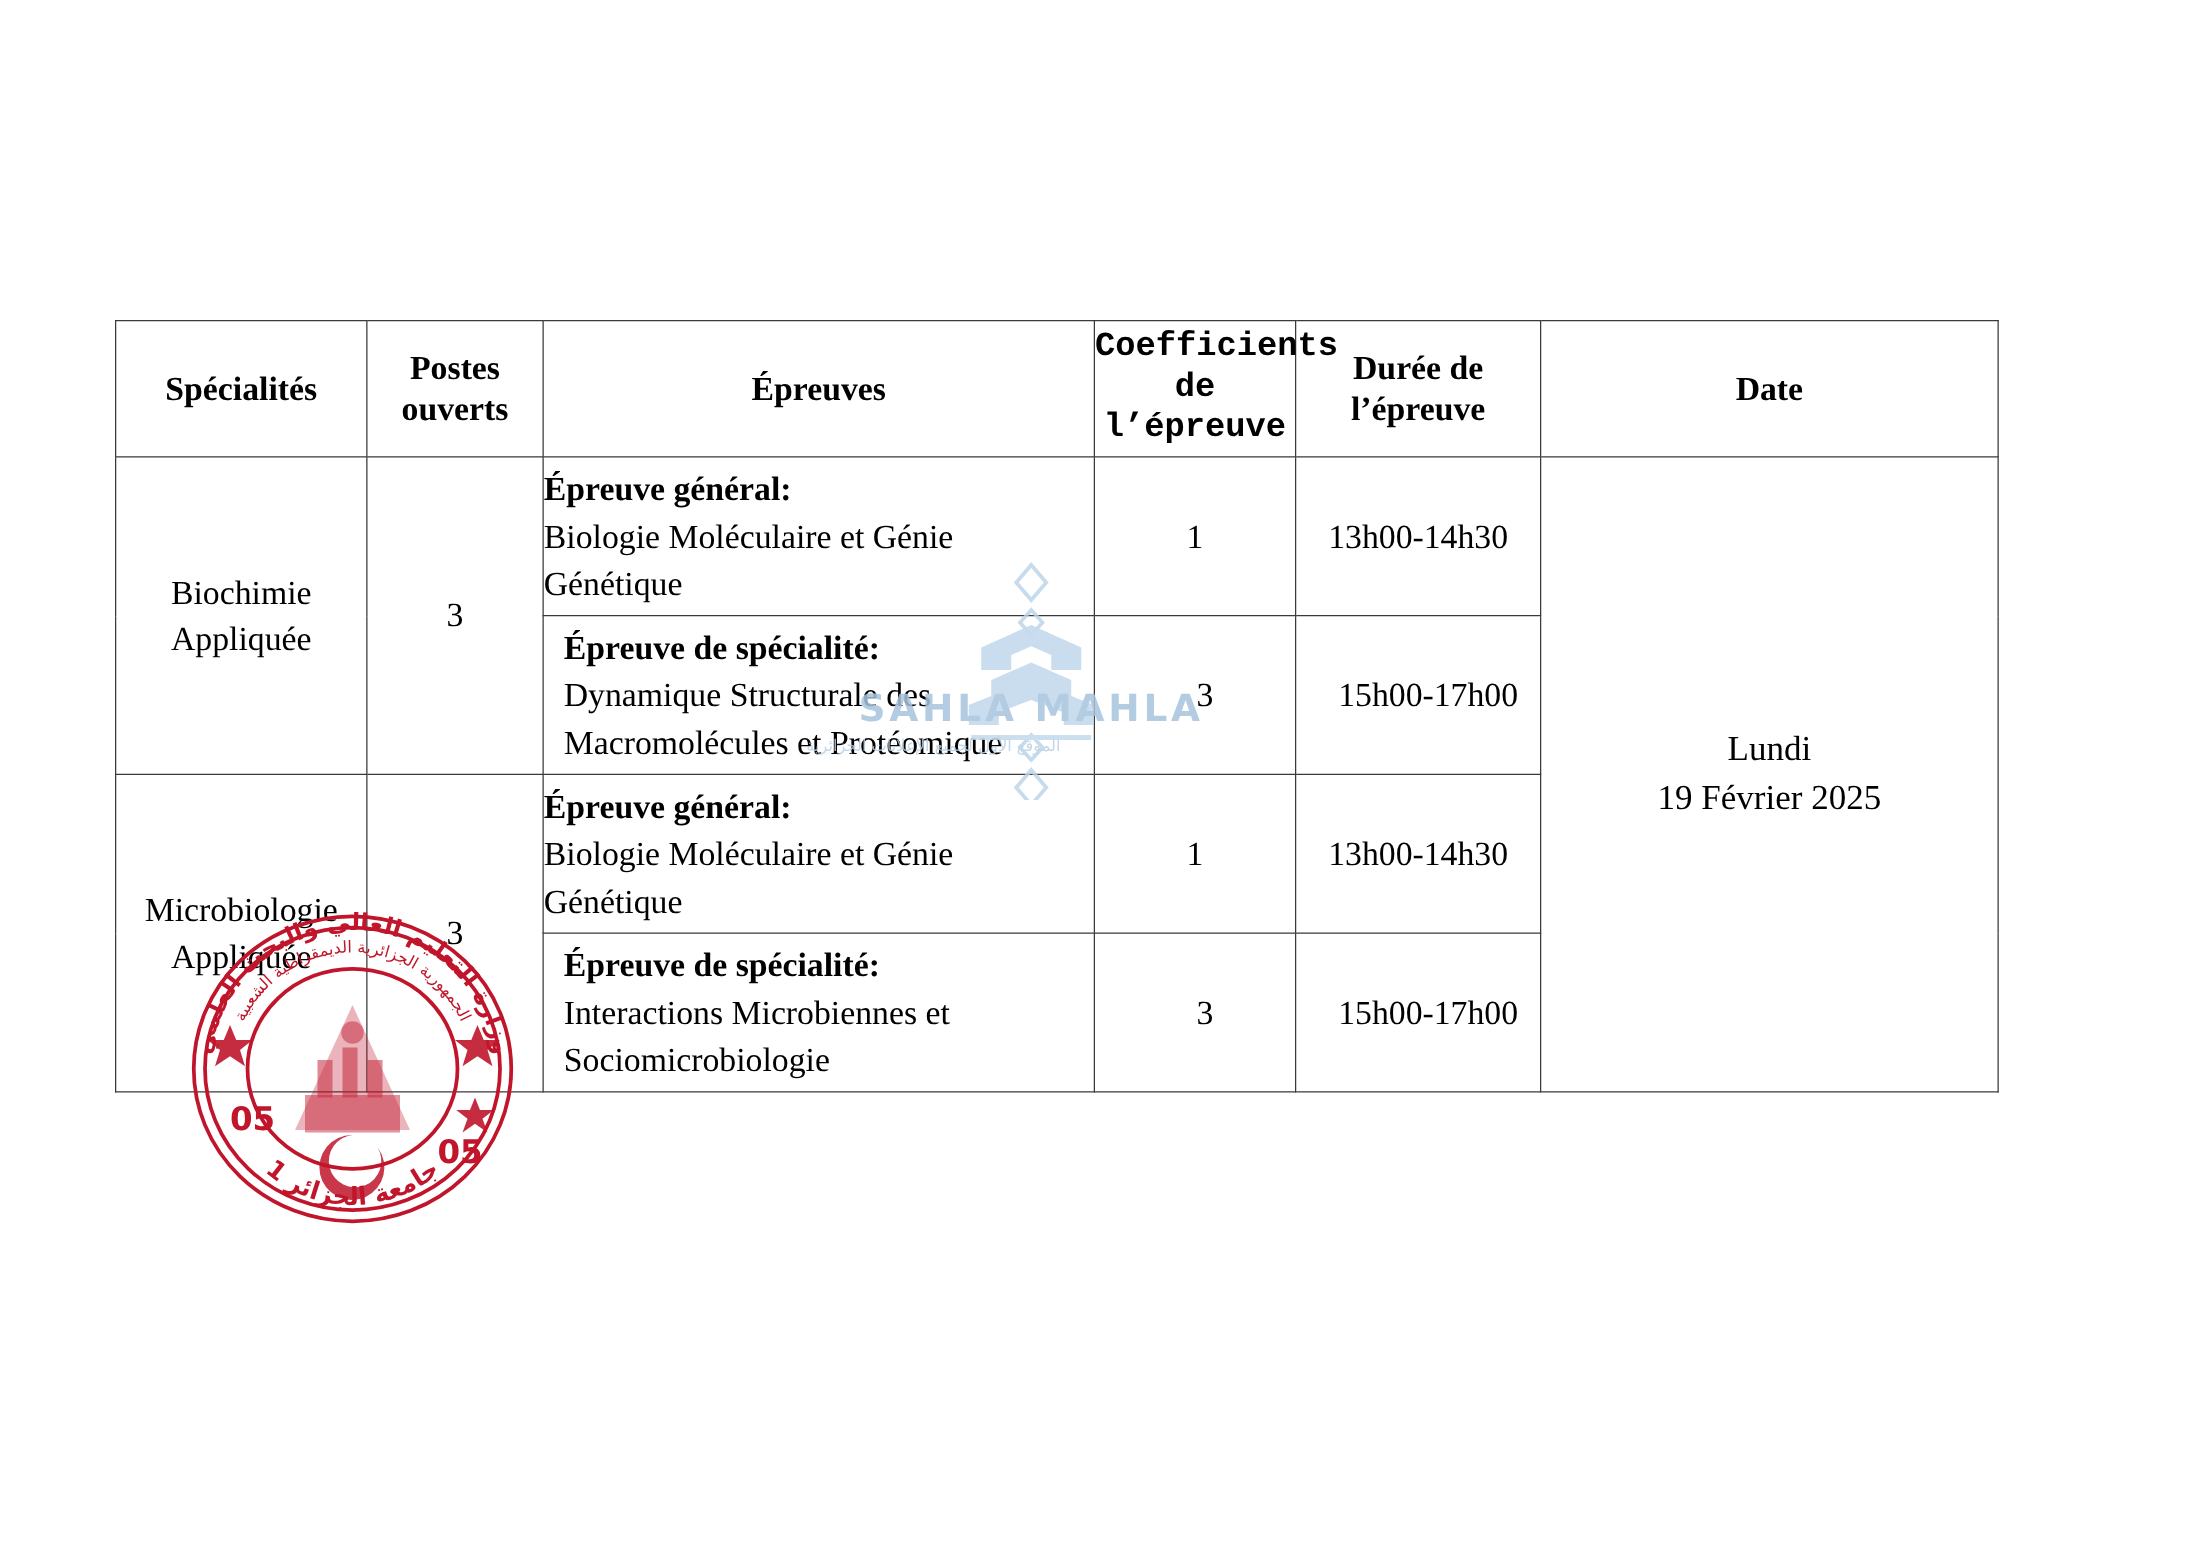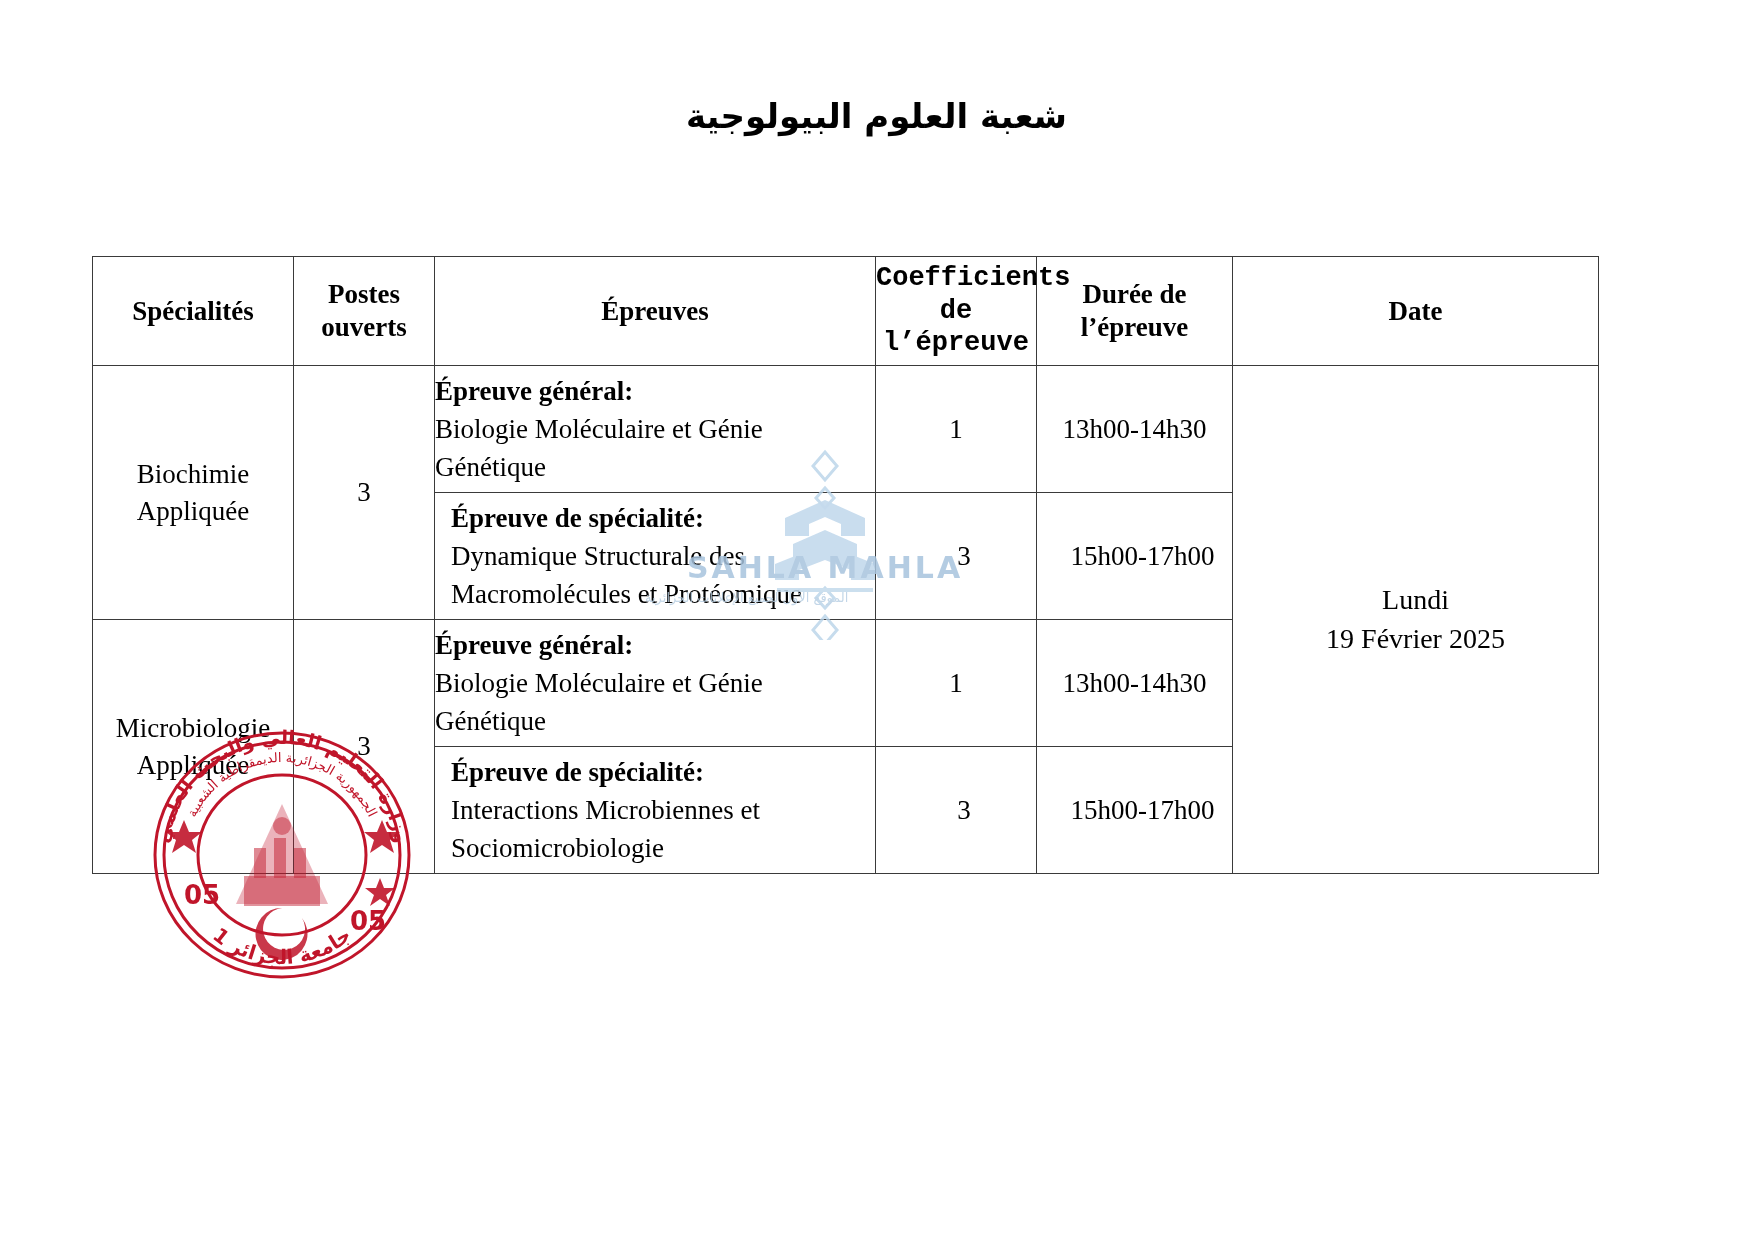--- a/index.html
+++ b/index.html
@@ -157,21 +157,20 @@
     height: 282px;
     z-index: 6;
     pointer-events: none;
   }
 </style>
 </head>
 <body>
 
 <div class="page">
 
-  <div class="doc-title">شعبة العلوم البيولوجية</div>
 
   <div class="table-wrap">
     <table class="sched">
       <thead>
         <tr>
           <th class="c-spec">Spécialités</th>
           <th class="c-postes">
             <span>Postes</span><br>
             <span>ouverts</span>
           </th>

